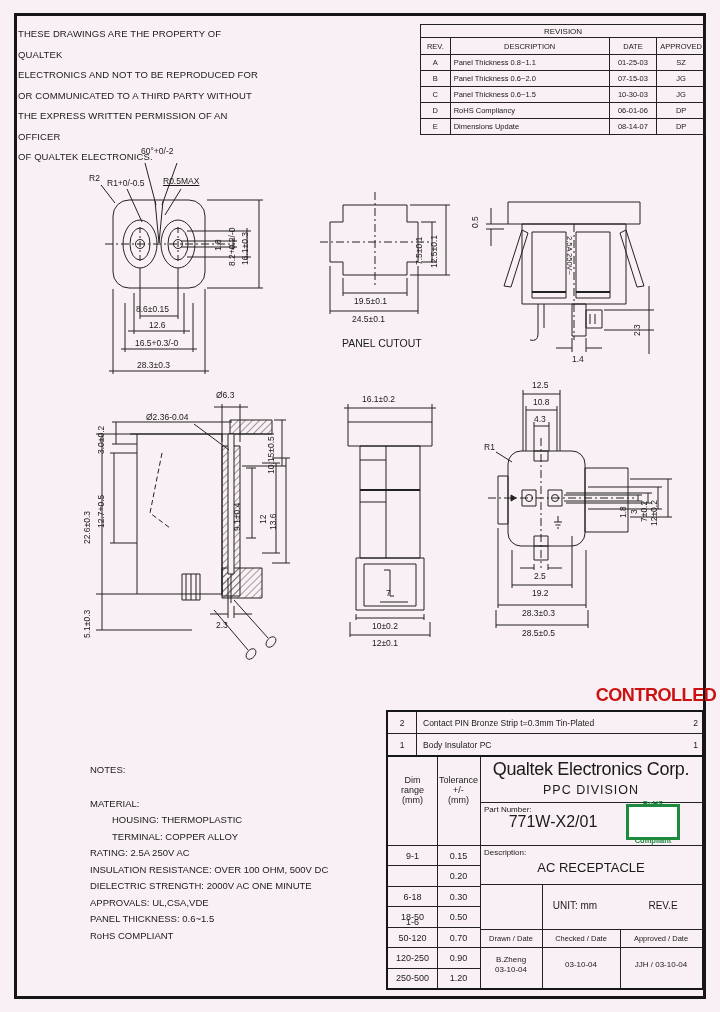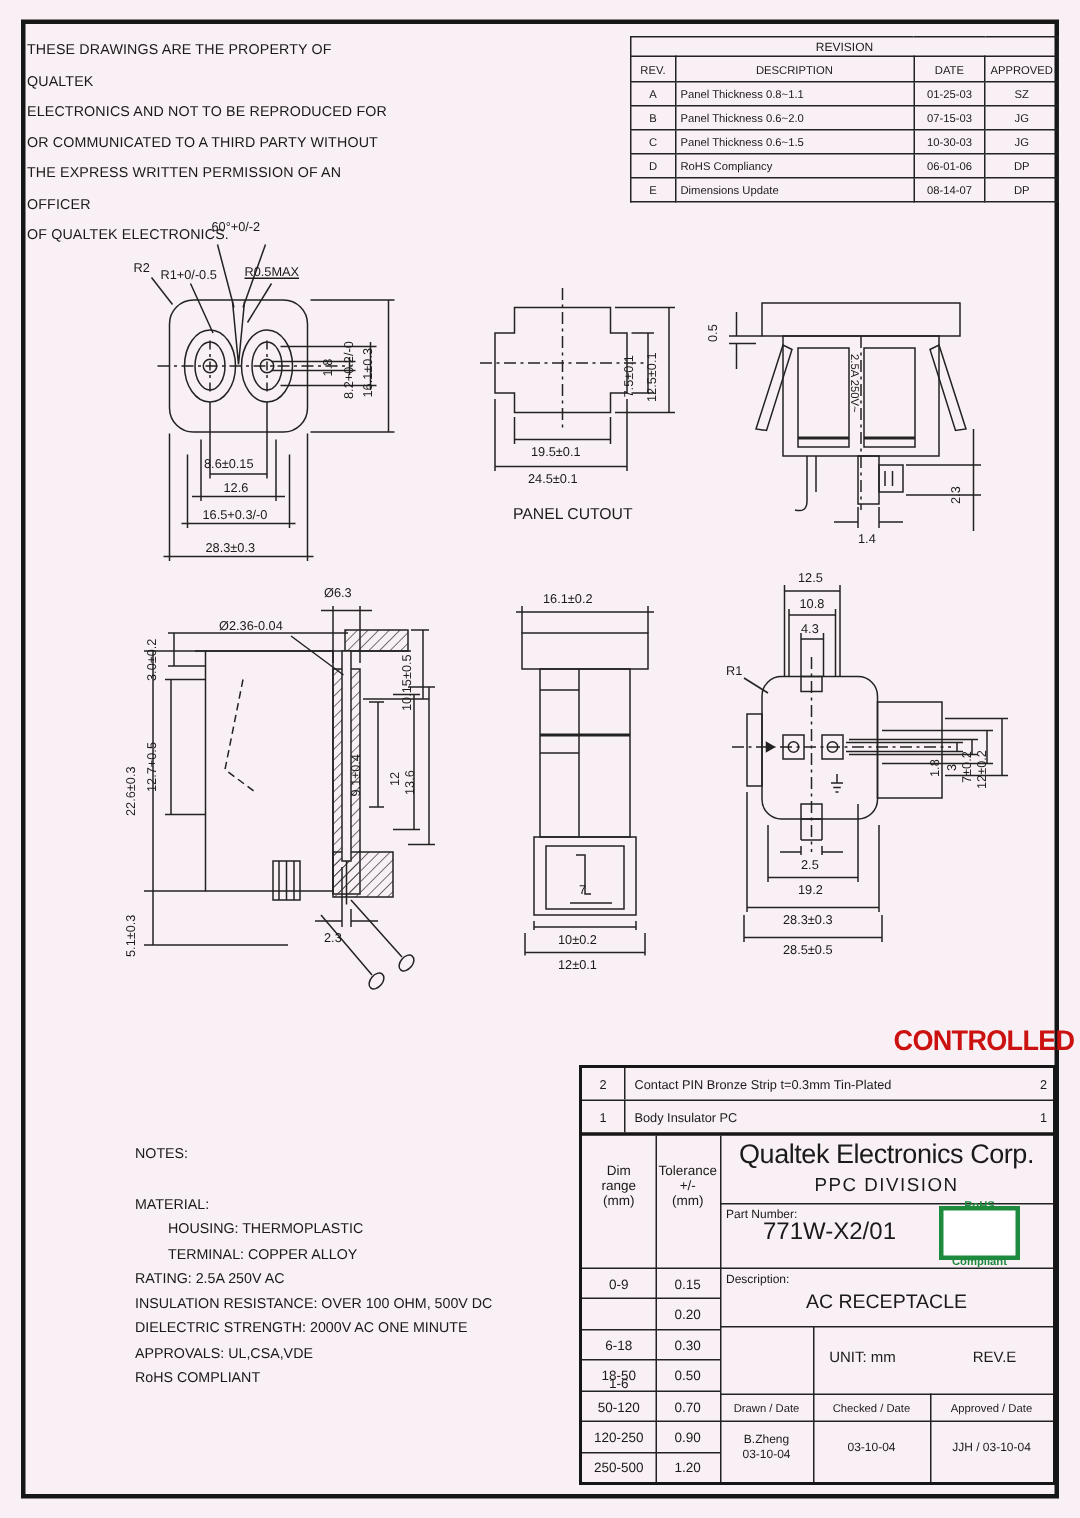--- a/index.html
+++ b/index.html
@@ -451,20 +451,21 @@
 
 <div class="notes">
   <span class="gap">NOTES:</span>
   <span>MATERIAL:</span>
   <span class="ind">HOUSING: THERMOPLASTIC</span>
   <span class="ind">TERMINAL: COPPER ALLOY</span>
   <span>RATING: 2.5A 250V AC</span>
   <span>INSULATION RESISTANCE: OVER 100 OHM, 500V DC</span>
   <span>DIELECTRIC STRENGTH: 2000V AC ONE MINUTE</span>
   <span>APPROVALS: UL,CSA,VDE</span>
+  <span>PANEL THICKNESS: 0.6~1.5</span>
   <span>RoHS COMPLIANT</span>
 </div>
 
 <div class="tblock">
 
   <div class="tb-line" style="left:49px;top:0;width:1px;height:231px;"></div>
   <div class="tb-line" style="left:92px;top:0;width:1px;height:231px;"></div>
   <div class="tb-line" style="left:154px;top:127px;width:1px;height:104px;"></div>
   <div class="tb-line" style="left:232px;top:172px;width:1px;height:59px;"></div>
   <div class="tb-line" style="left:0;top:88px;width:92px;height:1px;"></div>
@@ -484,21 +485,21 @@
     <span style="display:block;">Dim</span>
     <span style="display:block;">range</span>
     <span style="display:block;">(mm)</span>
   </div>
   <div class="tb-txt ctr" style="left:49px;top:18px;width:43px;">
     <span style="display:block;">Tolerance</span>
     <span style="display:block;">+/-</span>
     <span style="display:block;">(mm)</span>
   </div>
 
-  <div class="tb-txt ctr" style="left:0;top:94px;width:49px;">0-9</div>
+  <div class="tb-txt ctr" style="left:0;top:94px;width:49px;">9-1</div>
   <div class="tb-txt ctr" style="left:49px;top:94px;width:43px;">0.15</div>
   <div class="tb-txt ctr" style="left:0;top:114px;width:49px;margin-top:46px;">1-6</div>
   <div class="tb-txt ctr" style="left:49px;top:114px;width:43px;">0.20</div>
   <div class="tb-txt ctr" style="left:0;top:135px;width:49px;">6-18</div>
   <div class="tb-txt ctr" style="left:49px;top:135px;width:43px;">0.30</div>
   <div class="tb-txt ctr" style="left:0;top:155px;width:49px;">18-50</div>
   <div class="tb-txt ctr" style="left:49px;top:155px;width:43px;">0.50</div>
   <div class="tb-txt ctr" style="left:0;top:176px;width:49px;">50-120</div>
   <div class="tb-txt ctr" style="left:49px;top:176px;width:43px;">0.70</div>
   <div class="tb-txt ctr" style="left:0;top:196px;width:49px;">120-250</div>

